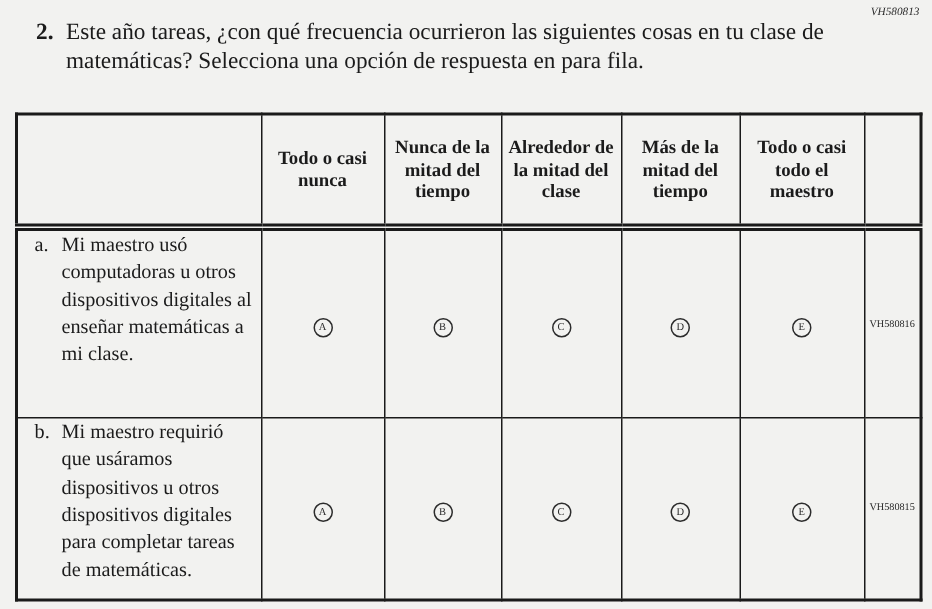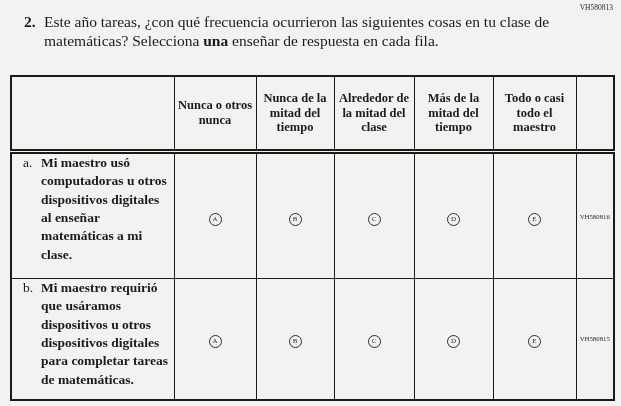--- a/index.html
+++ b/index.html
@@ -17,38 +17,39 @@
   }
 
   
   .doc-code {
     position: absolute;
     top: 3px;
     right: 8px;
     font-size: 7.5px;
     letter-spacing: 0;
     color: #2a2a2a;
+    font-style: italic;
   }
 
   
   .question {
     position: absolute;
     top: 13px;
     left: 24px;
     width: 545px;
     display: flex;
     font-size: 15.5px;
     line-height: 1.2;
   }
   .q-number {
     font-weight: bold;
     flex: 0 0 20px;
   }
   .q-text { flex: 1; }
-  .q-bold { font-weight: bold; }
+  .q-bold { font-weight: normal; }
 
   
   table.survey {
     position: absolute;
     top: 75px;
     left: 10px;
     width: 603px;
     border-collapse: collapse;
     table-layout: fixed;
   }
@@ -77,21 +78,21 @@
     vertical-align: top;
     padding: 5px 2px 2px 0;
     font-size: 13.5px;
     line-height: 1.36;
   }
   .label-flex { display: flex; }
   .row-letter {
     flex: 0 0 18px;
     padding-left: 11px;
   }
-  .row-text { flex: 1; padding-right: 2px; font-weight: bold; }
+  .row-text { flex: 1; padding-right: 2px; }
 
   td.bubble-cell {
     text-align: center;
     vertical-align: middle;
   }
   .bubble {
     display: inline-flex;
     width: 11px;
     height: 11px;
     border: 1px solid #2c2c2c;
@@ -114,37 +115,37 @@
     white-space: nowrap;
   }
 </style>
 </head>
 <body>
 
 <div class="doc-code">VH580813</div>
 
 <div class="question">
   <span class="q-number">2.</span>
-  <span class="q-text"><span>Este año tareas, ¿con qué frecuencia ocurrieron las siguientes cosas en tu clase de matemáticas? Selecciona </span><span class="q-bold">una</span><span> enseñar de respuesta en cada fila.</span></span>
+  <span class="q-text"><span>Este año tareas, ¿con qué frecuencia ocurrieron las siguientes cosas en tu clase de matemáticas? Selecciona </span><span class="q-bold">una</span><span> opción de respuesta en para fila.</span></span>
 </div>
 
 <table class="survey">
   <colgroup>
     <col style="width:163px">
     <col style="width:82px">
     <col style="width:78px">
     <col style="width:80px">
     <col style="width:79px">
     <col style="width:83px">
     <col style="width:38px">
   </colgroup>
   <thead>
     <tr>
       <th></th>
-      <th>Nunca o otros nunca</th>
+      <th>Todo o casi nunca</th>
       <th>Nunca de la mitad del tiempo</th>
       <th>Alrededor de la mitad del clase</th>
       <th>Más de la mitad del tiempo</th>
       <th>Todo o casi todo el maestro</th>
       <th></th>
     </tr>
   </thead>
   <tbody>
     <tr class="item-row-a">
       <td class="label-cell">

